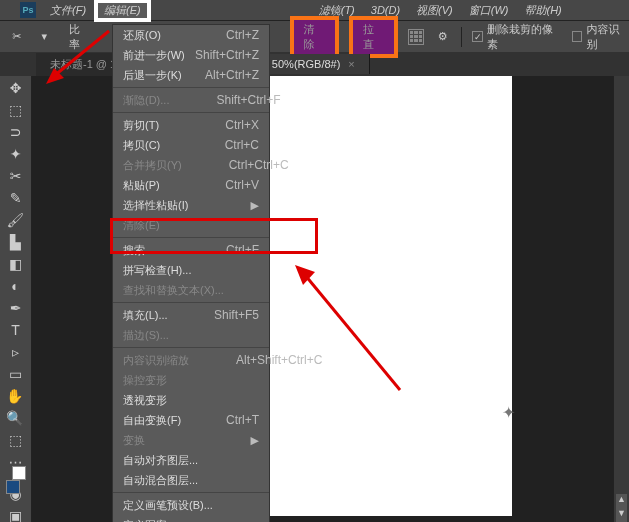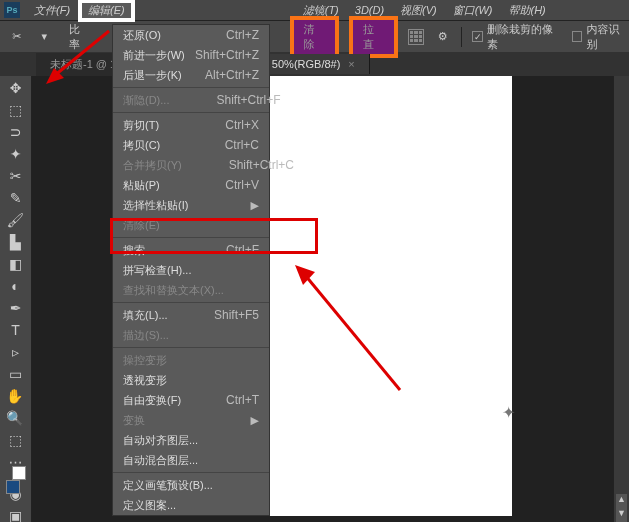--- a/index.html
+++ b/index.html
@@ -1,17 +1,17 @@
 <!DOCTYPE html>
 <html><head>
 <meta charset="utf-8">
 <style>
 * { margin: 0; padding: 0; box-sizing: border-box; font-family: "Microsoft YaHei", sans-serif; font-size: 11px; }
 body { background: #323232; width: 629px; height: 522px; overflow: hidden; position: relative; }
-.menubar { background: #474747; height: 20px; display: flex; align-items: center; padding-left: 4px; }
+.menubar { background: #474747; height: 20px; display: flex; align-items: center; padding-left: 20px; }
 .menubar .logo { width: 16px; height: 16px; background: #1a3d5c; color: #5ab; display: flex; align-items: center; justify-content: center; font-size: 9px; font-weight: bold; margin-right: 6px; }
 .menubar .item { color: #ccc; padding: 2px 8px; cursor: pointer; font-style: italic; }
 .menubar .item.active { background: #5a5a5a; border: 4px solid #ffffff; padding: 0px 6px; }
 .toolbar { background: #474747; height: 32px; display: flex; align-items: center; padding-left: 8px; border-top: 1px solid #222; gap: 10px; }
 .tb-icon { color: #ccc; width: 18px; text-align: center; }
 .tb-text { color: #ccc; padding: 1px 6px; }
 .toolbar .btn { background: #701a75; color: #999; padding: 2px 10px; border: 4px solid #f97316; }
 .toolbar .chk { color: #ccc; display: flex; align-items: center; gap: 4px; }
 .toolbar .chkbox { width: 11px; height: 11px; border: 1px solid #888; display: flex; align-items: center; justify-content: center; font-size: 9px; }
 .toolbar .grid-icon { width: 16px; height: 16px; border: 1px solid #888; display: grid; grid-template: repeat(3,1fr)/repeat(3,1fr); gap: 1px; padding: 1px; }
@@ -146,21 +146,21 @@
     <div class="menu-item">
       <span>剪切(T)</span>
       <span class="sc">Ctrl+X</span>
     </div>
     <div class="menu-item">
       <span>拷贝(C)</span>
       <span class="sc">Ctrl+C</span>
     </div>
     <div class="menu-item disabled">
       <span>合并拷贝(Y)</span>
-      <span class="sc">Shift+Ctrl+C</span>
+      <span class="sc">Ctrl+Ctrl+C</span>
     </div>
     <div class="menu-item">
       <span>粘贴(P)</span>
       <span class="sc">Ctrl+V</span>
     </div>
     <div class="menu-item">
       <span>选择性粘贴(I)</span>
       <span class="arrow">▶</span>
     </div>
     <div class="menu-item disabled">
@@ -179,20 +179,24 @@
     </div>
     <div class="menu-sep"></div>
     <div class="menu-item">
       <span>填充(L)...</span>
       <span class="sc">Shift+F5</span>
     </div>
     <div class="menu-item disabled">
       <span>描边(S)...</span>
     </div>
     <div class="menu-sep"></div>
+    <div class="menu-item disabled">
+      <span>内容识别缩放</span>
+      <span class="sc">Alt+Shift+Ctrl+C</span>
+    </div>
     <div class="menu-item disabled">
       <span>操控变形</span>
     </div>
     <div class="menu-item">
       <span>透视变形</span>
     </div>
     <div class="menu-item">
       <span>自由变换(F)</span>
       <span class="sc">Ctrl+T</span>
     </div>

